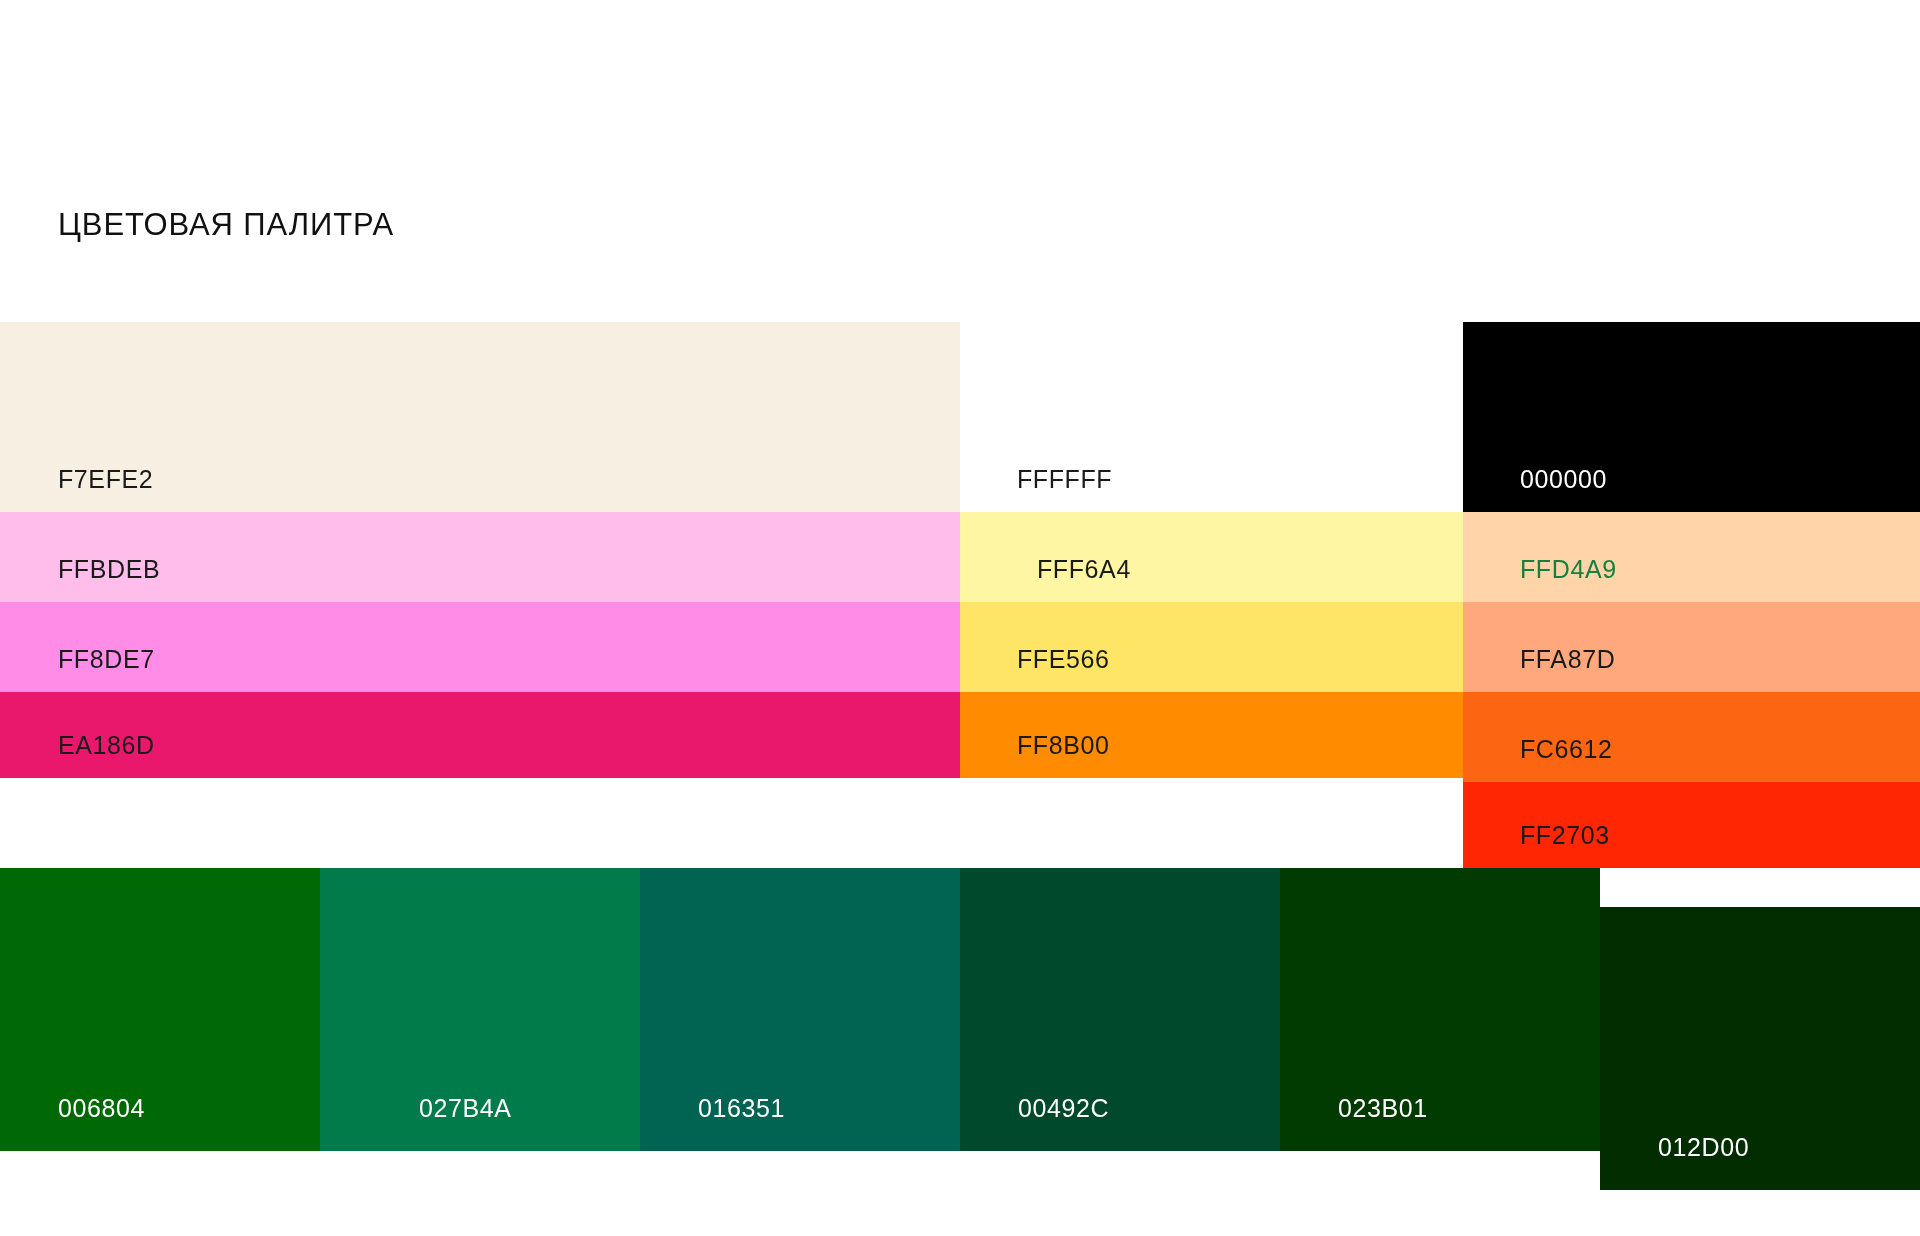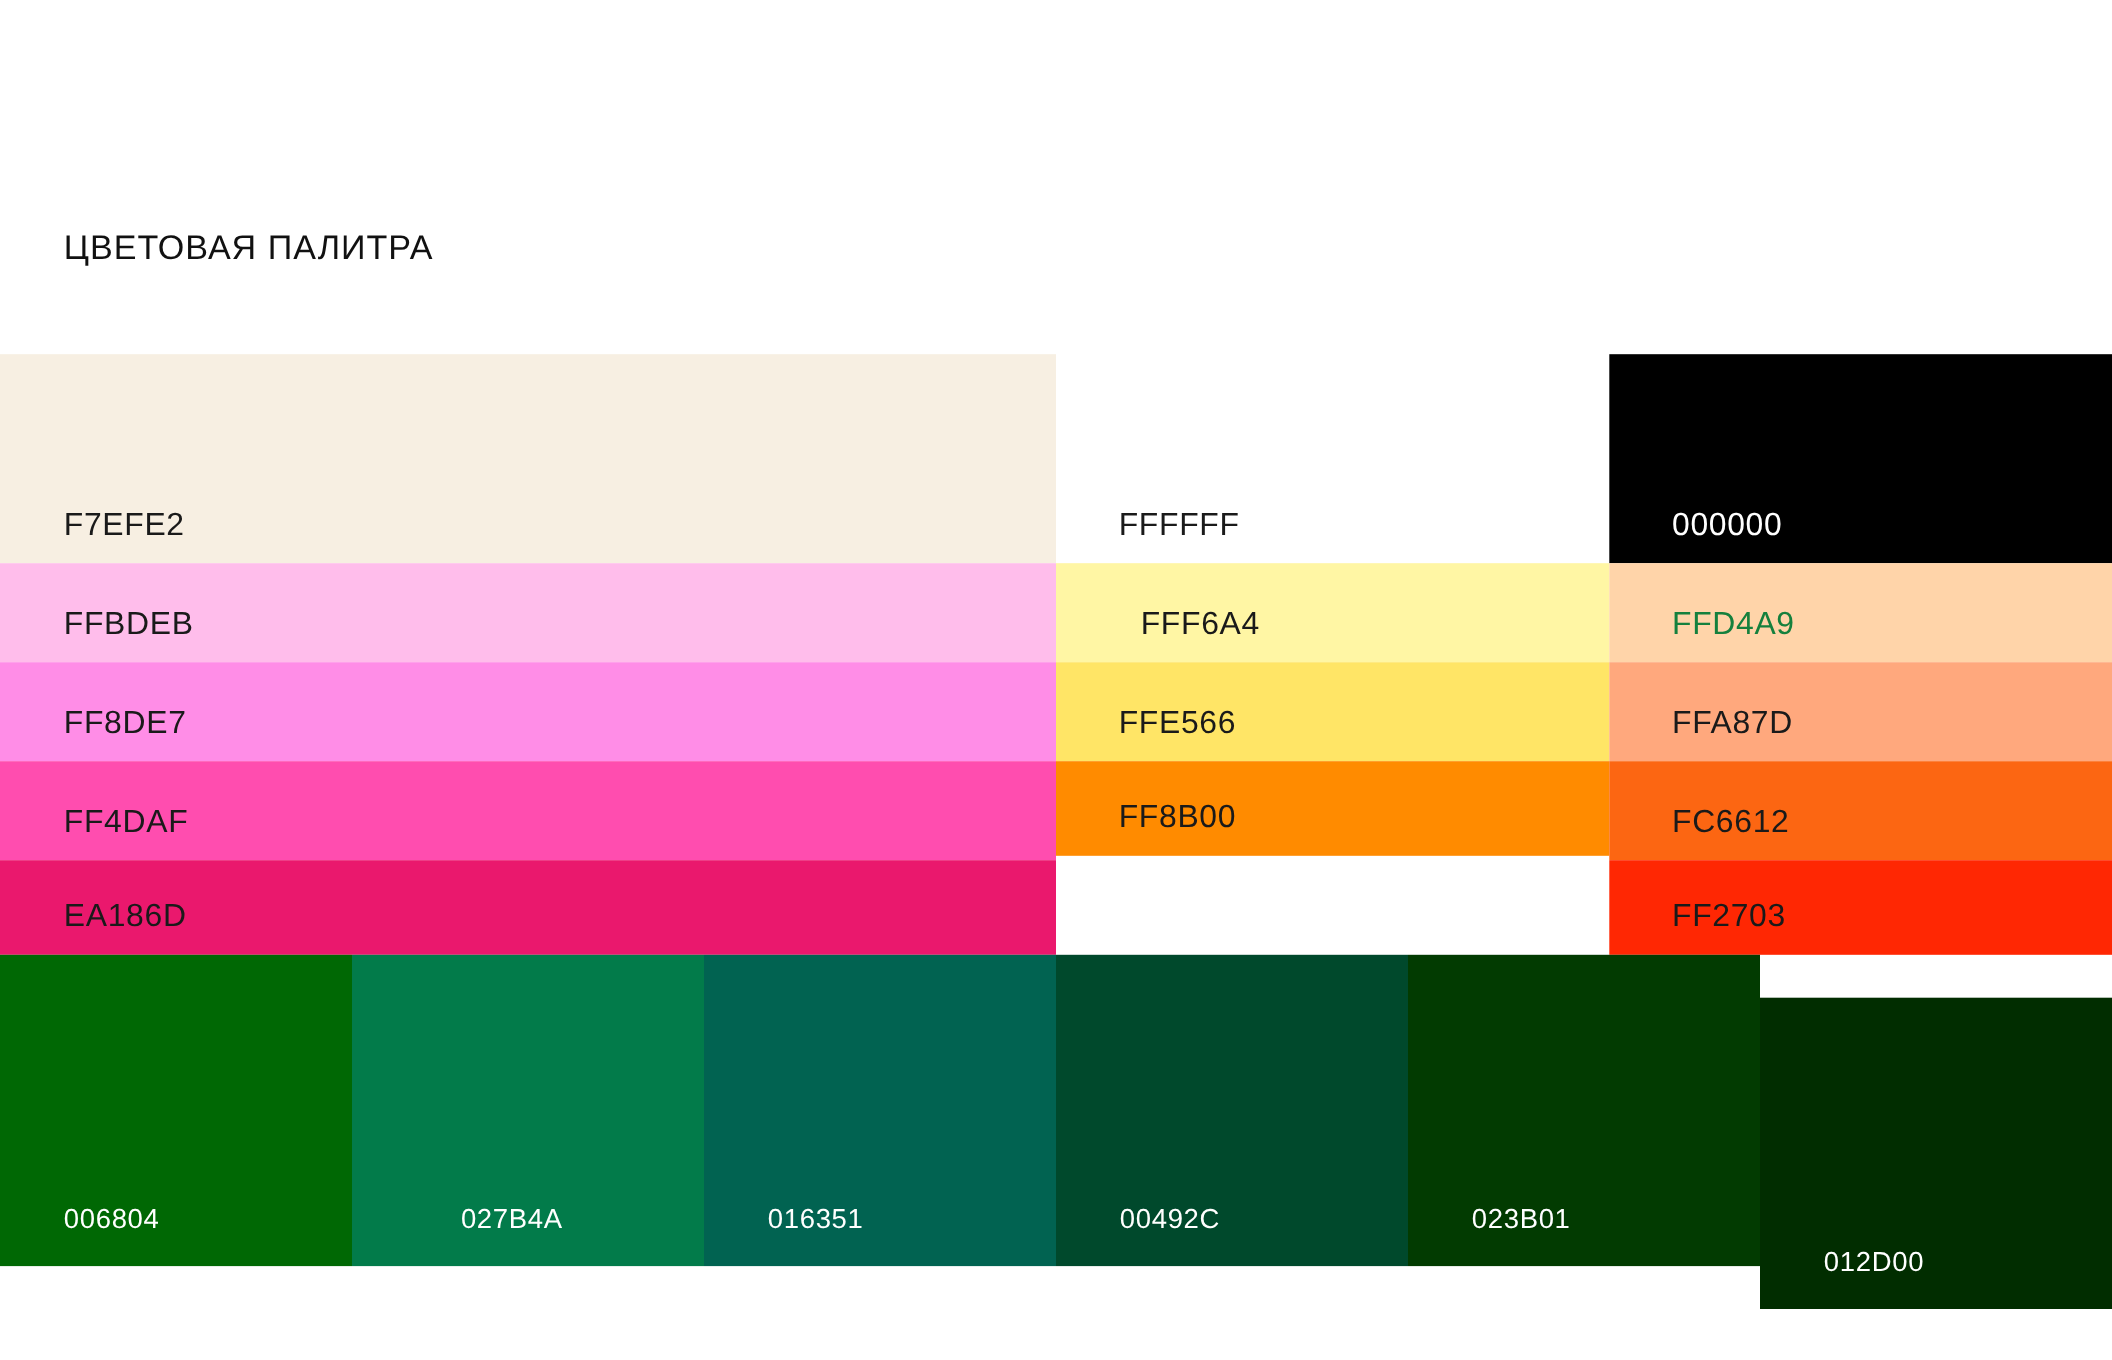--- a/index.html
+++ b/index.html
@@ -46,21 +46,21 @@
 
   .swatch {
     position: relative;
     width: 100%;
     box-sizing: border-box;
   }
   .swatch-label {
     position: absolute;
     left: 58px;
     bottom: 18px;
-    font-size: 29px;
+    font-size: 25px;
     letter-spacing: 0.6px;
     white-space: nowrap;
   }
   #col-whites-yellows .swatch-label,
   #col-black-oranges .swatch-label {
     left: 57px;
   }
 
   .h-tall  { height: 190px; }
   .h-std   { height: 90px;  }
@@ -100,23 +100,20 @@
 
   <div class="palette-col" id="col-neutral-pinks">
     <div class="swatch h-tall" style="background-color: rgb(247, 239, 226);">
       <span class="swatch-label" style="color: rgb(26, 26, 26);">F7EFE2</span>
     </div>
     <div class="swatch h-std" style="background-color: rgb(255, 189, 235);">
       <span class="swatch-label" style="color: rgb(26, 26, 26);">FFBDEB</span>
     </div>
     <div class="swatch h-std" style="background-color: rgb(255, 141, 231);">
       <span class="swatch-label" style="color: rgb(26, 26, 26);">FF8DE7</span>
-    </div>
-    <div class="swatch h-std" style="background-color: rgb(255, 77, 175);">
-      <span class="swatch-label" style="color: rgb(26, 26, 26);">FF4DAF</span>
     </div>
     <div class="swatch h-last" style="background-color: rgb(234, 24, 109);">
       <span class="swatch-label" style="color: rgb(26, 26, 26);">EA186D</span>
     </div>
   </div>
 
   <div class="palette-col" id="col-whites-yellows">
     <div class="swatch h-tall" style="background-color: rgb(255, 255, 255);">
       <span class="swatch-label" style="color: rgb(26, 26, 26);">FFFFFF</span>
     </div>

